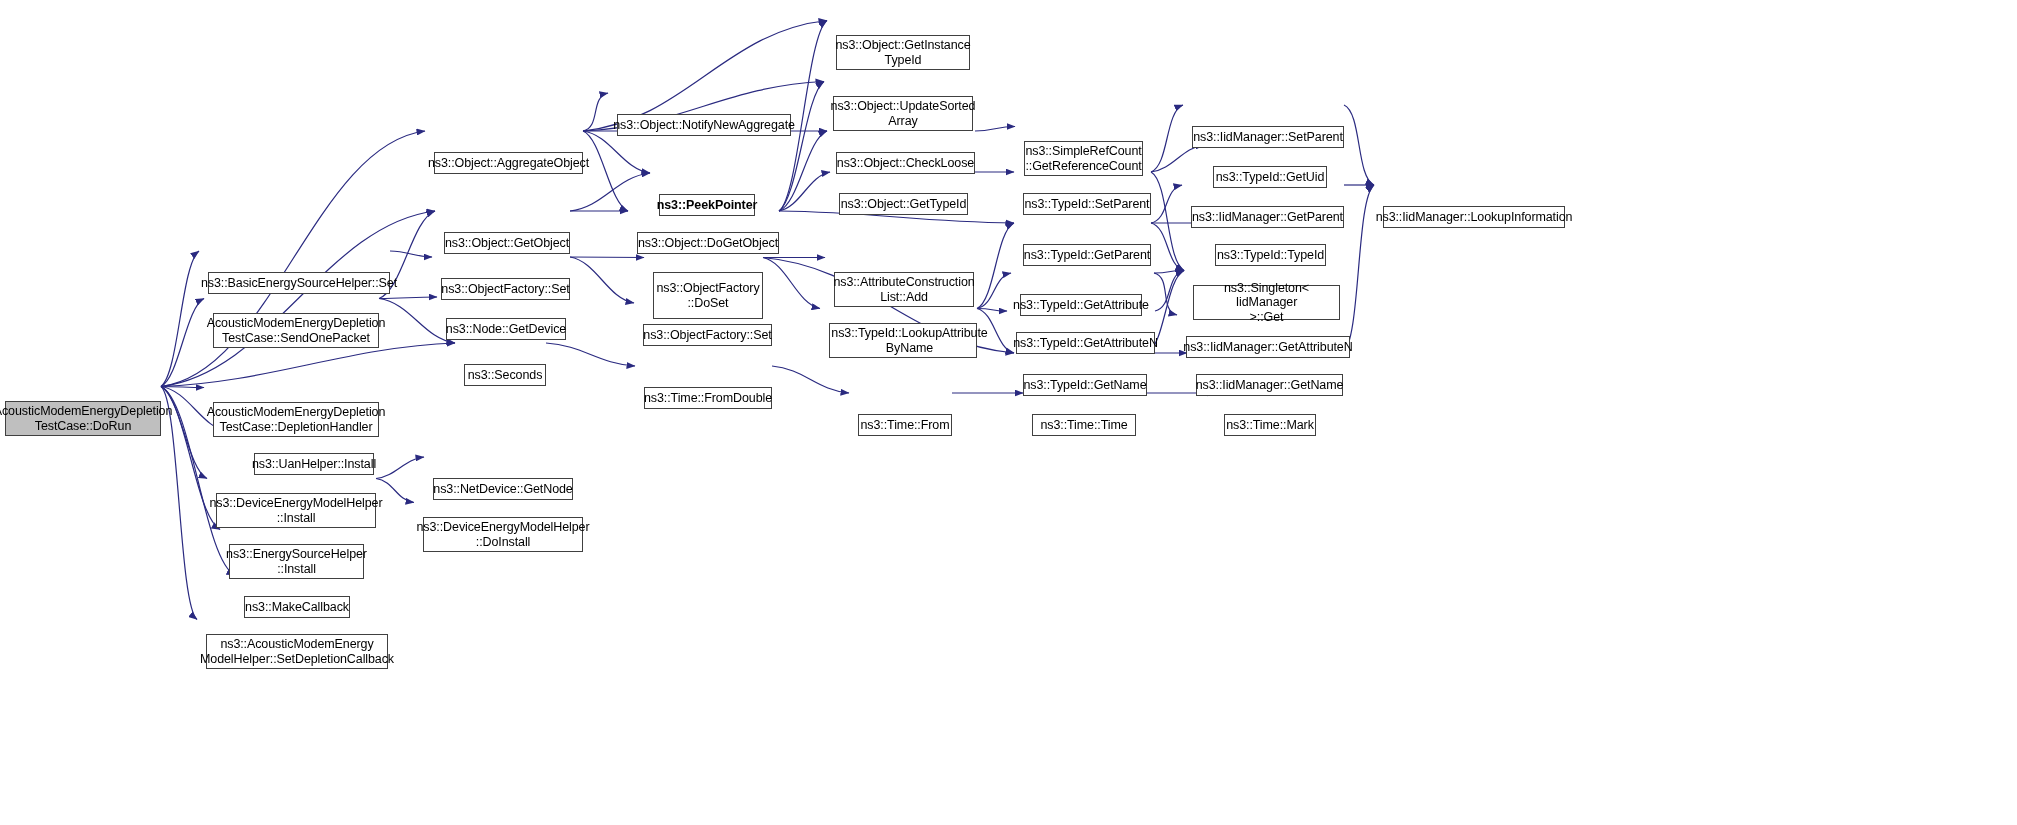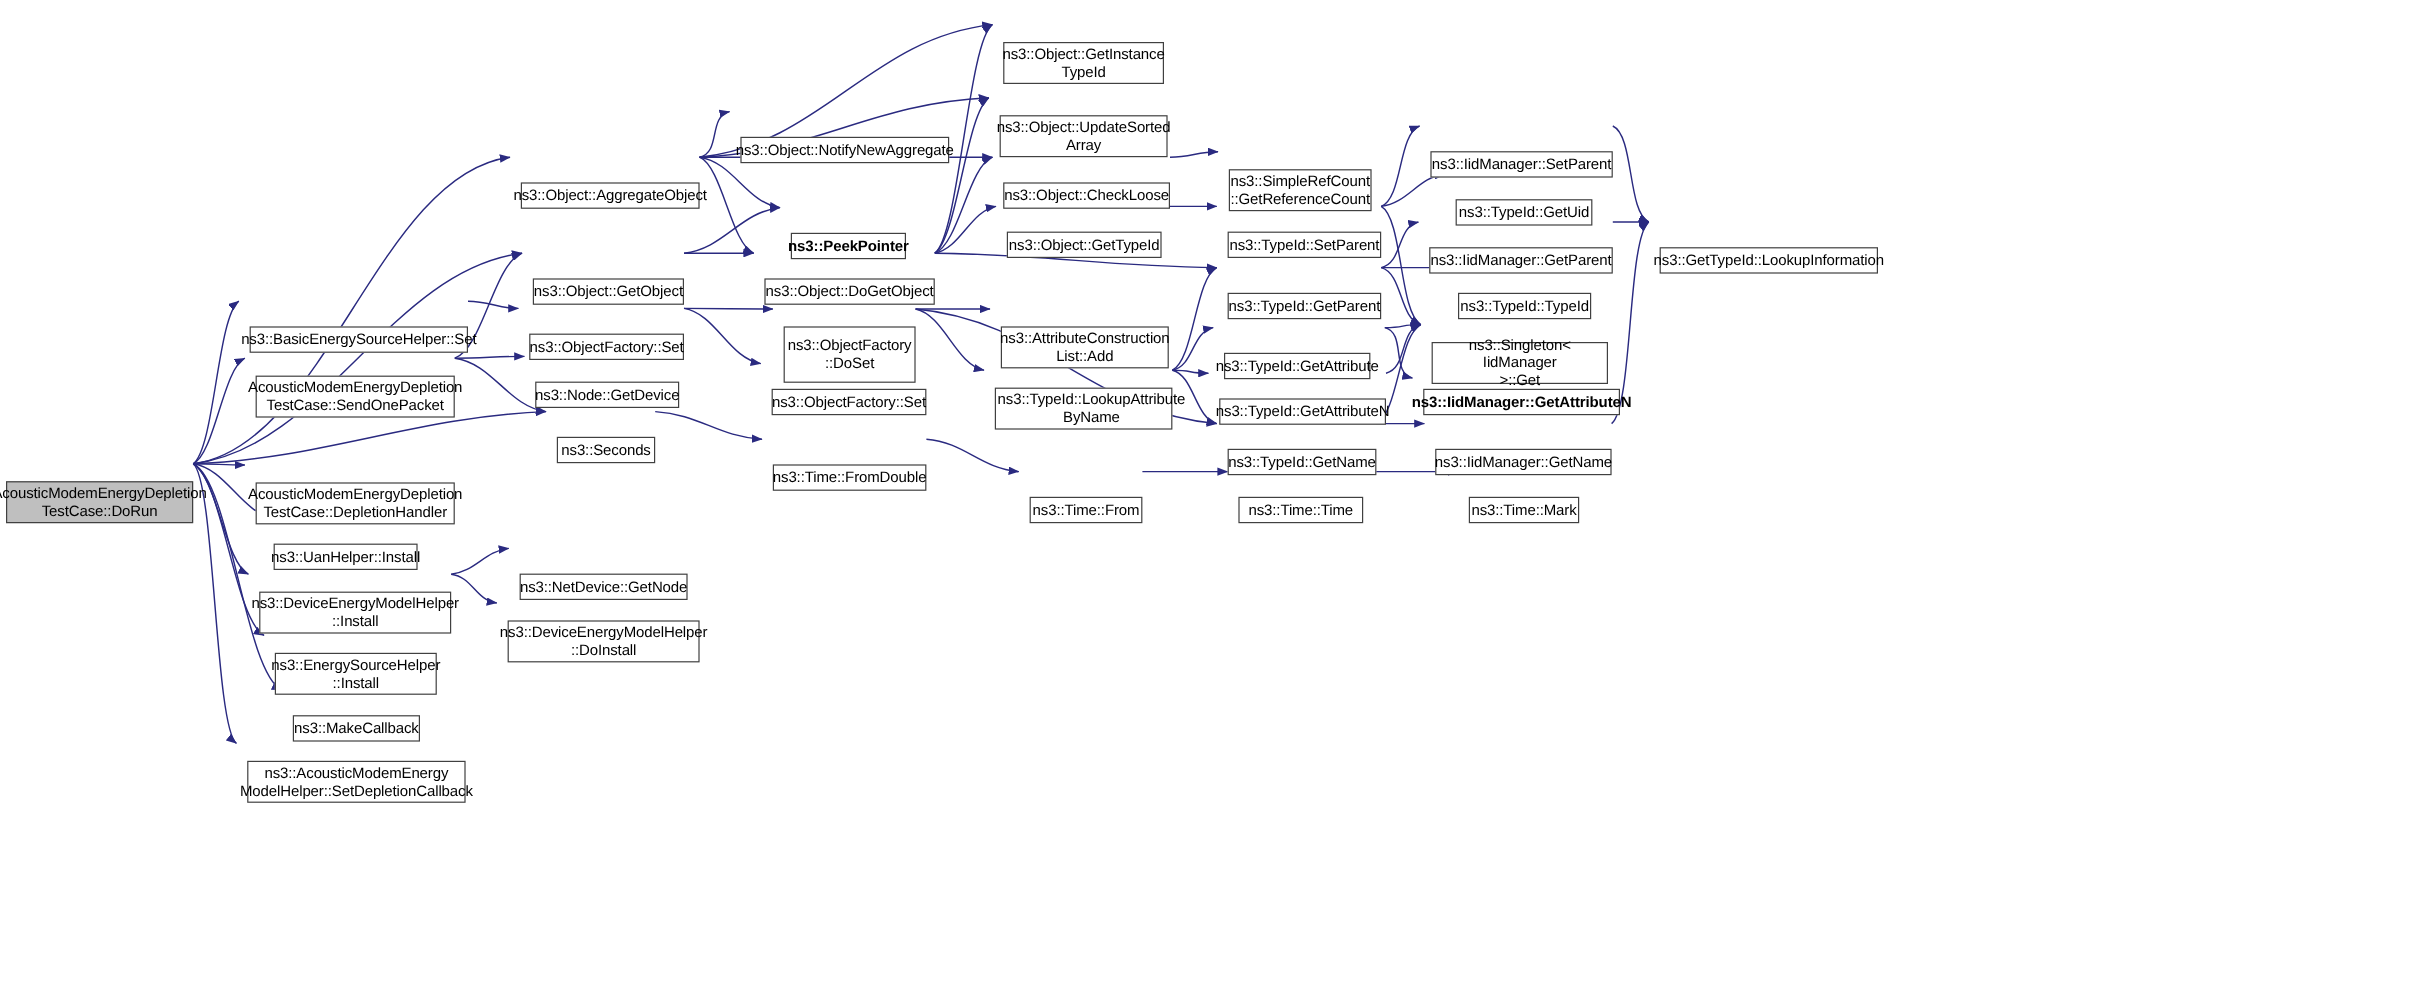--- a/index.html
+++ b/index.html
@@ -119,21 +119,21 @@
       </g>
   </svg>
   <div id="nodes">
       <div class="node root" style="left: 5px; top: 369px; width: 156px; height: 35px;">AcousticModemEnergyDepletion
 TestCase::DoRun</div>
       <div class="node" style="left: 208px; top: 240px; width: 182px; height: 22px;">ns3::BasicEnergySourceHelper::Set</div>
       <div class="node" style="left: 213px; top: 281px; width: 166px; height: 35px;">AcousticModemEnergyDepletion
 TestCase::SendOnePacket</div>
       <div class="node" style="left: 213px; top: 370px; width: 166px; height: 35px;">AcousticModemEnergyDepletion
 TestCase::DepletionHandler</div>
-      <div class="node" style="left: 228px; top: 421px; width: 120px; height: 22px;">ns3::UanHelper::Install</div>
+      <div class="node" style="left: 254px; top: 421px; width: 120px; height: 22px;">ns3::UanHelper::Install</div>
       <div class="node" style="left: 216px; top: 461px; width: 160px; height: 35px;">ns3::DeviceEnergyModelHelper
 ::Install</div>
       <div class="node" style="left: 229px; top: 512px; width: 135px; height: 35px;">ns3::EnergySourceHelper
 ::Install</div>
       <div class="node" style="left: 244px; top: 564px; width: 106px; height: 22px;">ns3::MakeCallback</div>
       <div class="node" style="left: 206px; top: 602px; width: 182px; height: 35px;">ns3::AcousticModemEnergy
 ModelHelper::SetDepletionCallback</div>
       <div class="node" style="left: 434px; top: 120px; width: 149px; height: 22px;">ns3::Object::AggregateObject</div>
       <div class="node" style="left: 444px; top: 200px; width: 126px; height: 22px;">ns3::Object::GetObject</div>
       <div class="node" style="left: 441px; top: 246px; width: 129px; height: 22px;">ns3::ObjectFactory::Set</div>
@@ -167,18 +167,18 @@
       <div class="node" style="left: 1020px; top: 262px; width: 122px; height: 22px;">ns3::TypeId::GetAttribute</div>
       <div class="node" style="left: 1016px; top: 300px; width: 139px; height: 22px;">ns3::TypeId::GetAttributeN</div>
       <div class="node" style="left: 1023px; top: 342px; width: 124px; height: 22px;">ns3::TypeId::GetName</div>
       <div class="node" style="left: 1032px; top: 382px; width: 104px; height: 22px;">ns3::Time::Time</div>
       <div class="node" style="left: 1192px; top: 94px; width: 152px; height: 22px;">ns3::IidManager::SetParent</div>
       <div class="node" style="left: 1213px; top: 134px; width: 114px; height: 22px;">ns3::TypeId::GetUid</div>
       <div class="node" style="left: 1191px; top: 174px; width: 153px; height: 22px;">ns3::IidManager::GetParent</div>
       <div class="node" style="left: 1215px; top: 212px; width: 111px; height: 22px;">ns3::TypeId::TypeId</div>
       <div class="node" style="left: 1193px; top: 253px; width: 147px; height: 35px;">ns3::Singleton&lt; IidManager
 &gt;::Get</div>
-      <div class="node" style="left: 1186px; top: 292px; width: 164px; height: 22px; font-weight: bold;">ns3::IidManager::GetAttributeN</div>
+      <div class="node" style="left: 1186px; top: 304px; width: 164px; height: 22px;">ns3::IidManager::GetAttributeN</div>
       <div class="node" style="left: 1196px; top: 342px; width: 147px; height: 22px;">ns3::IidManager::GetName</div>
       <div class="node" style="left: 1224px; top: 382px; width: 92px; height: 22px;">ns3::Time::Mark</div>
-      <div class="node" style="left: 1383px; top: 174px; width: 182px; height: 22px;">ns3::GetTypeId::LookupInformation</div>
+      <div class="node" style="left: 1383px; top: 174px; width: 182px; height: 22px;">ns3::IidManager::LookupInformation</div>
     </div>
 </div>
 
 </body></html>

